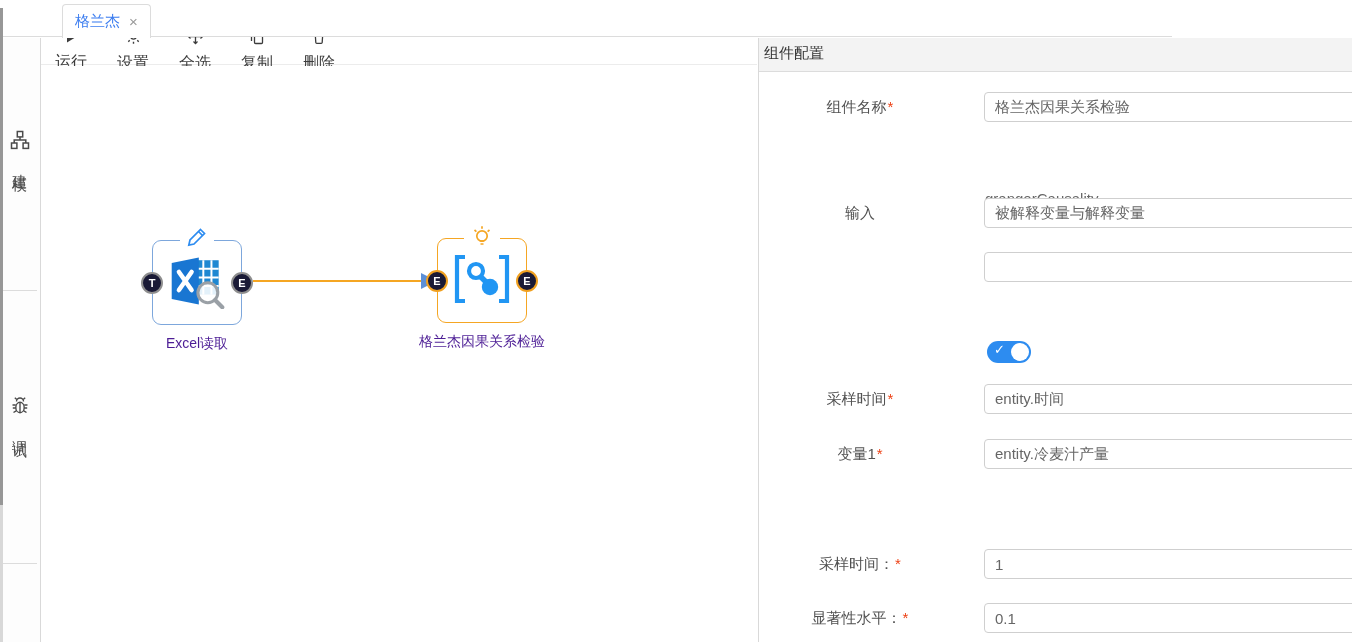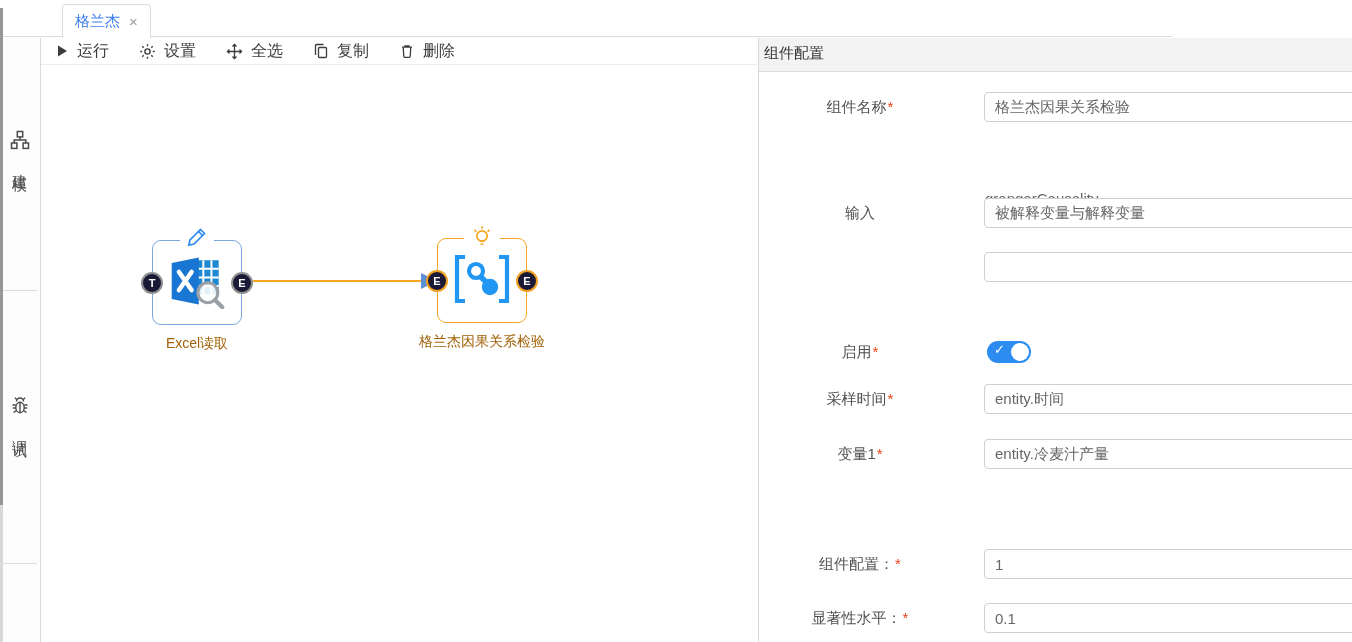--- a/index.html
+++ b/index.html
@@ -15,21 +15,21 @@
          border-radius:4px 4px 0 0; display:flex; align-items:center;
          padding:0 12px; gap:9px; z-index:6; }
   .tab-title { color:#3d7ef0; font-size:15px; }
   .tab-close { color:#9a9a9a; font-size:15px; cursor:pointer; }
 
   
   .toolbar { position:absolute; left:41px; top:38px; width:716px; height:27px;
              background:#fff; border-bottom:1px solid #ececec;
              display:flex; align-items:center; padding-left:14px; gap:30px; }
   .tool-item { display:flex; align-items:center; gap:8px; color:#3c3c3c;
-               font-size:16px; cursor:pointer; }
+               font-size:16px; cursor:pointer;flex-direction:column; }
   .tool-item svg { display:block; }
 
   
   .sidebar { position:absolute; left:0; top:38px; width:41px; height:604px;
              background:#fdfdfd; border-right:1px solid #d9d9d9; }
   .side-divider { position:absolute; left:3px; width:34px; height:0;
                   border-top:1px solid #dcdcdc; }
   .side-item { position:absolute; left:0; width:40px; display:flex;
                flex-direction:column; align-items:center; gap:8px; cursor:pointer; }
   .vtext { writing-mode:vertical-lr; text-orientation:upright; font-size:15px;
@@ -43,21 +43,21 @@
   .canvas { position:absolute; left:41px; top:66px; width:716px; height:576px;
             background:#fff; }
   .wire-svg { position:absolute; left:0; top:0; width:716px; height:576px; }
   .node { position:absolute; width:90px; height:85px; background:#fff;
           border-radius:9px; display:flex; align-items:center; justify-content:center; }
   .node-excel  { left:111px; top:174px; border:1.5px solid #7da7dc; }
   .node-granger{ left:396px; top:172px; border:1.5px solid #f5a623; }
   .node-badge { position:absolute; top:-16px; left:50%; transform:translateX(-50%);
                 background:#fff; padding:0 5px; }
   .node-label { position:absolute; top:94px; left:50%; transform:translateX(-50%);
-                white-space:nowrap; font-size:14px; color:#a16207; }
+                white-space:nowrap; font-size:14px; color:#4c1d95; }
   .port { position:absolute; width:22px; height:22px; border-radius:50%;
           background:#1a1a36; color:#fff; font-size:11px; font-weight:bold;
           display:flex; align-items:center; justify-content:center; z-index:4; }
   .ring-gray   { border:2px solid #8f8f8f; }
   .ring-orange { border:2px solid #f0a020; }
 
   
   .panel { position:absolute; left:758px; top:38px; width:594px; height:604px;
            background:#fff; border-left:1px solid #d9d9d9; overflow:hidden; }
   .panel-header { height:34px; line-height:29px; background:#f3f3f3;
@@ -235,40 +235,39 @@
     <div class="row" style="top:160px;">
       <div class="flabel"><span>输入</span></div>
       <input class="finput" value="被解释变量与解释变量" style="">
     </div>
 
     <div class="row" style="top:214px;">
       <input class="finput" value="" style="">
     </div>
 
     <div class="row" style="top:299px;">
-      <div class="flabel"><span>启用</span><span class="req">*</span></div>
       <div class="switch">
         <span class="switch-check">✓</span>
         <span class="switch-knob"></span>
       </div>
     </div>
 
     <div class="row" style="top:346px;">
       <div class="flabel"><span>采样时间</span><span class="req">*</span></div>
       <input class="finput" value="entity.时间" style="">
     </div>
 
     <div class="row" style="top:401px;">
       <div class="flabel"><span>变量1</span><span class="req">*</span></div>
       <input class="finput" value="entity.冷麦汁产量" style="">
     </div>
 
 
     <div class="row" style="top:511px;">
-      <div class="flabel"><span>组件配置：</span><span class="req">*</span></div>
+      <div class="flabel"><span>采样时间：</span><span class="req">*</span></div>
       <input class="finput" value="1" style="">
     </div>
 
     <div class="row" style="top:565px;">
       <div class="flabel"><span>显著性水平：</span><span class="req">*</span></div>
       <input class="finput" value="0.1" style="">
     </div>
   </div>
 
 </div>

